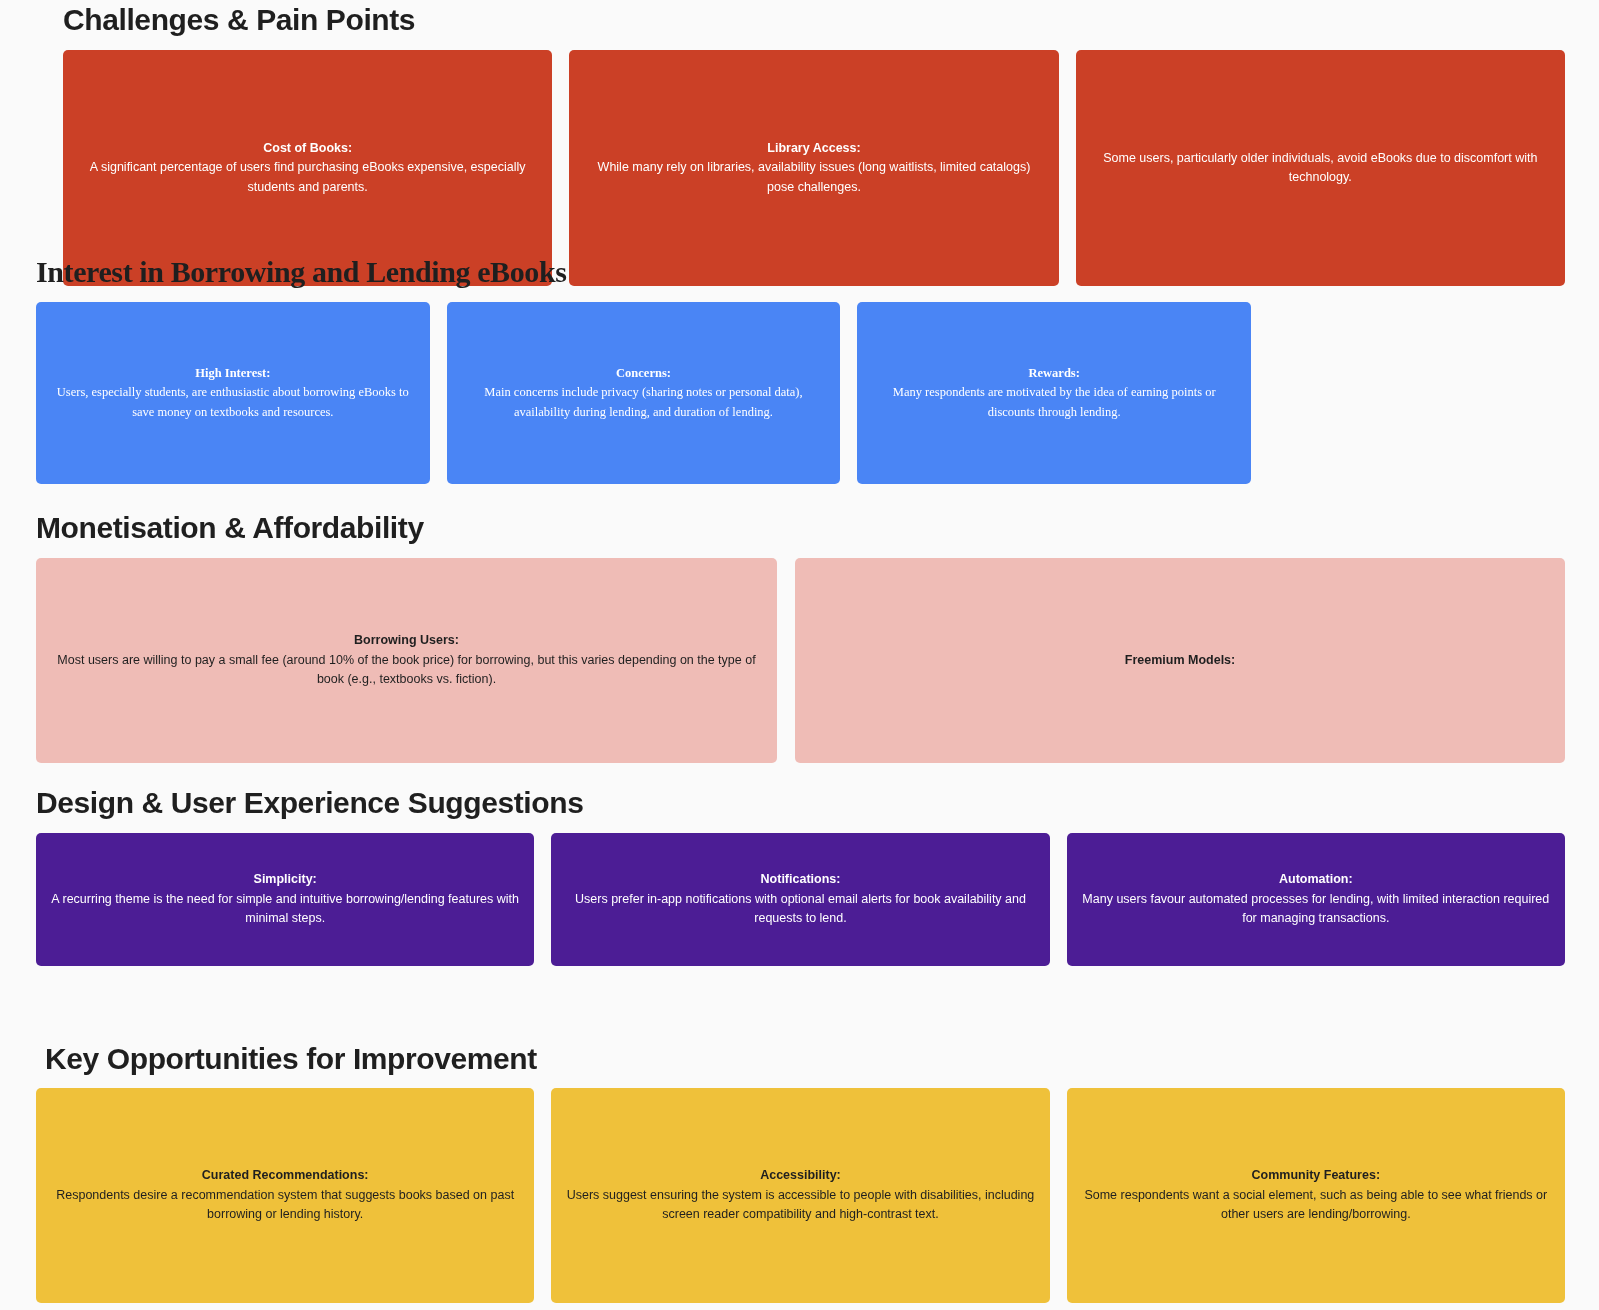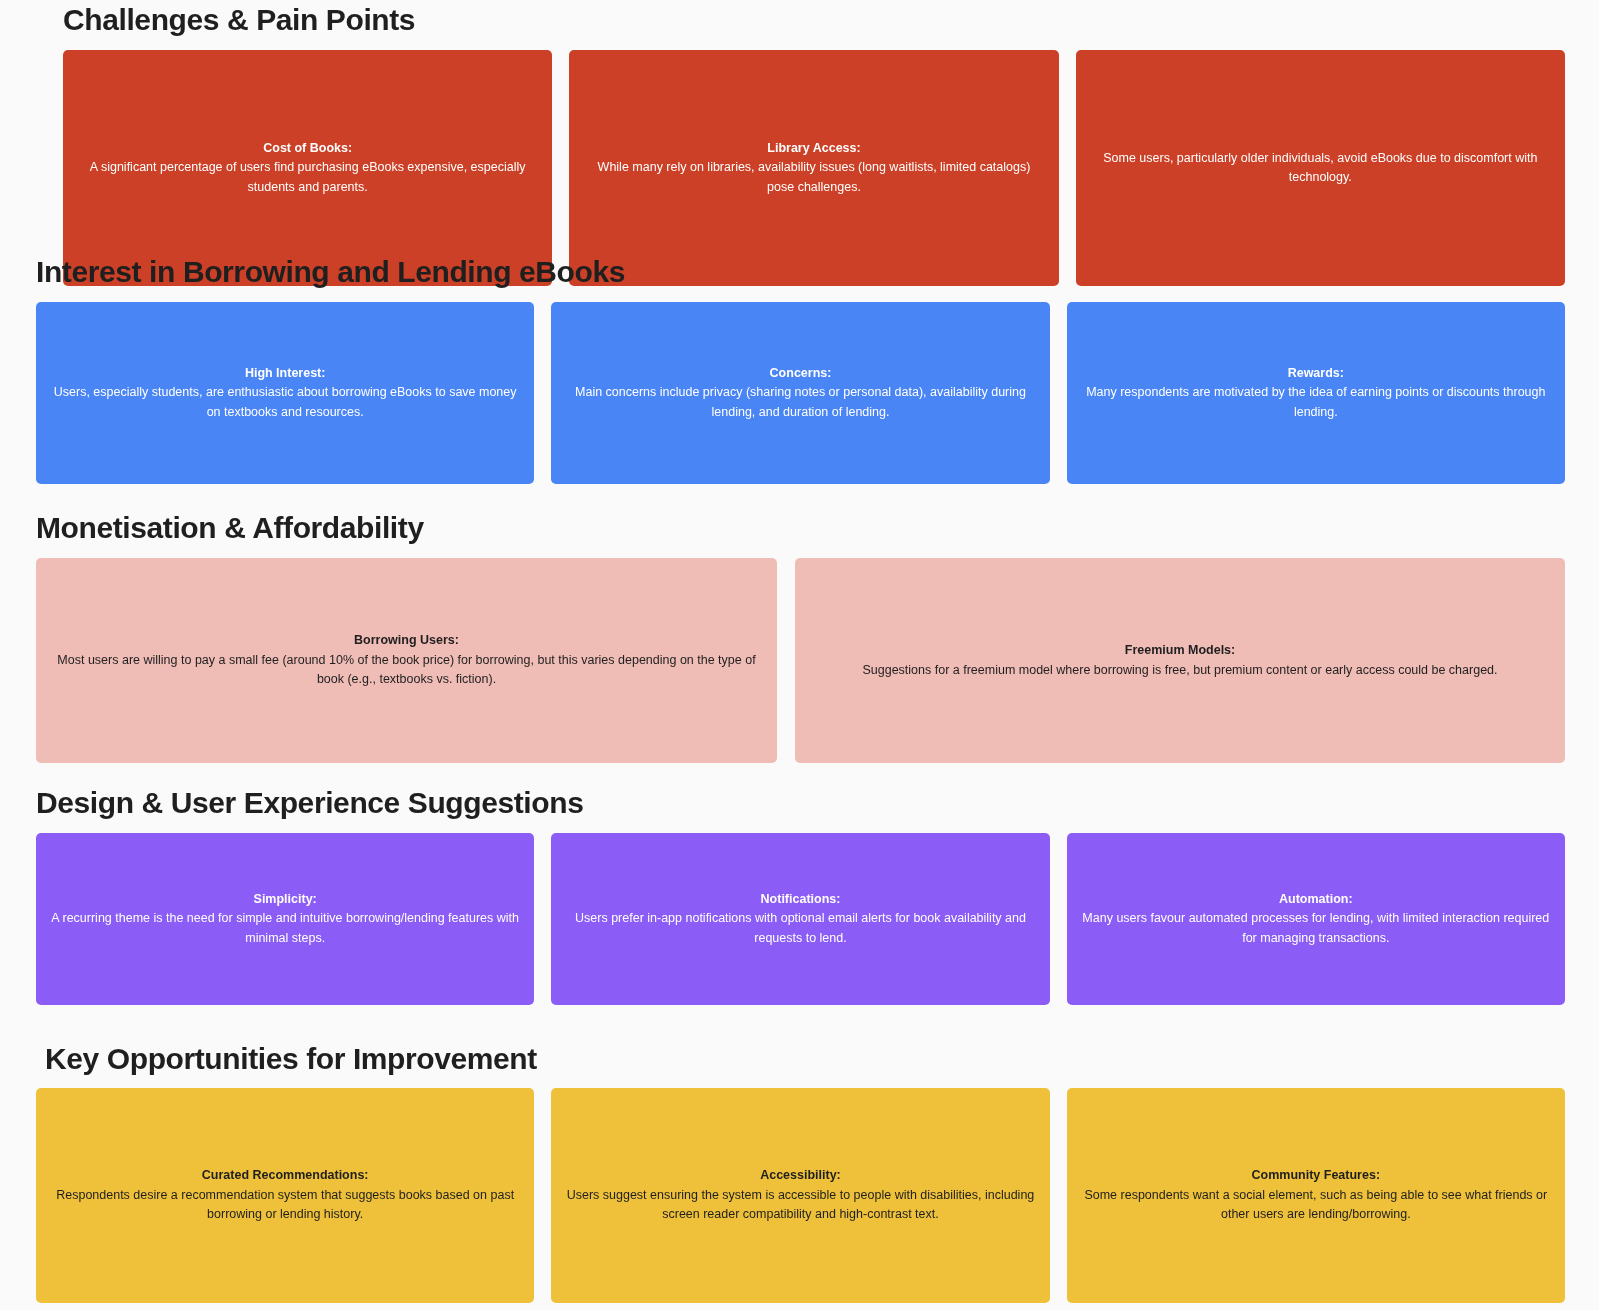--- a/index.html
+++ b/index.html
@@ -48,37 +48,37 @@
     display: block;
   }
   .card-text .body { display: block; }
 
   
   #sec-challenges { position: absolute; left: 36px; top: 0px; width: 1529px; padding-left: 27px; }
   #sec-challenges .section-title { margin: 0 0 14px 0; padding-top: 3px; }
   #sec-challenges .card { height: 236px; background: #cb4026; color: #ffffff; }
 
   
-  #sec-interest { position: absolute; left: 36px; top: 255px; width: 1529px; }
+  #sec-interest { position: absolute; left: 36px; top: 255px; width: 1215px; font-family: Liberation Serif, serif; }
   #sec-interest .section-title { margin: 0 0 14px 0; }
   #sec-interest .card { height: 182px; background: #4a85f5; color: #ffffff; }
   #sec-interest .card { align-items: center; }
 
   
   #sec-monetisation { position: absolute; left: 36px; top: 511px; width: 1529px; }
   #sec-monetisation .section-title { margin: 0 0 14px 0; }
   #sec-monetisation .card { height: 205px; background: #efbcb6; color: #1f1f1f; }
   #sec-monetisation .card-row { gap: 18px; }
   #sec-monetisation .card:nth-child(1) { flex: 0 0 741px; }
   #sec-monetisation .card:nth-child(2) { flex: 0 0 770px; }
 
   
   #sec-design { position: absolute; left: 36px; top: 786px; width: 1529px; }
   #sec-design .section-title { margin: 0 0 14px 0; }
-  #sec-design .card { height: 172px; background: #8b5cf6; color: #ffffff; }
+  #sec-design .card { height: 133px; background: #4c1d95; color: #ffffff; }
 
   
   #sec-opportunities { position: absolute; left: 36px; top: 1042px; width: 1529px; }
   #sec-opportunities .section-title { margin: 0 0 13px 0; padding-left: 9px; }
   #sec-opportunities .card { height: 215px; background: #efc13a; color: #1f1f1f; }
 </style>
 </head>
 <body>
 
 <div class="page">
@@ -135,21 +135,20 @@
     <div class="card-row">
       <div class="card">
         <div class="card-text">
           <span class="lead">Borrowing Users:</span>
           <span class="body">Most users are willing to pay a small fee (around 10% of the book price) for borrowing, but this varies depending on the type of book (e.g., textbooks vs. fiction).</span>
         </div>
       </div>
       <div class="card">
         <div class="card-text">
           <span class="lead">Freemium Models:</span>
-          <span class="body">Suggestions for a freemium model where borrowing is free, but premium content or early access could be charged.</span>
         </div>
       </div>
     </div>
   </div>
 
   <div class="section" id="sec-design">
     <h2 class="section-title">Design &amp; User Experience Suggestions</h2>
     <div class="card-row">
       <div class="card">
         <div class="card-text">

